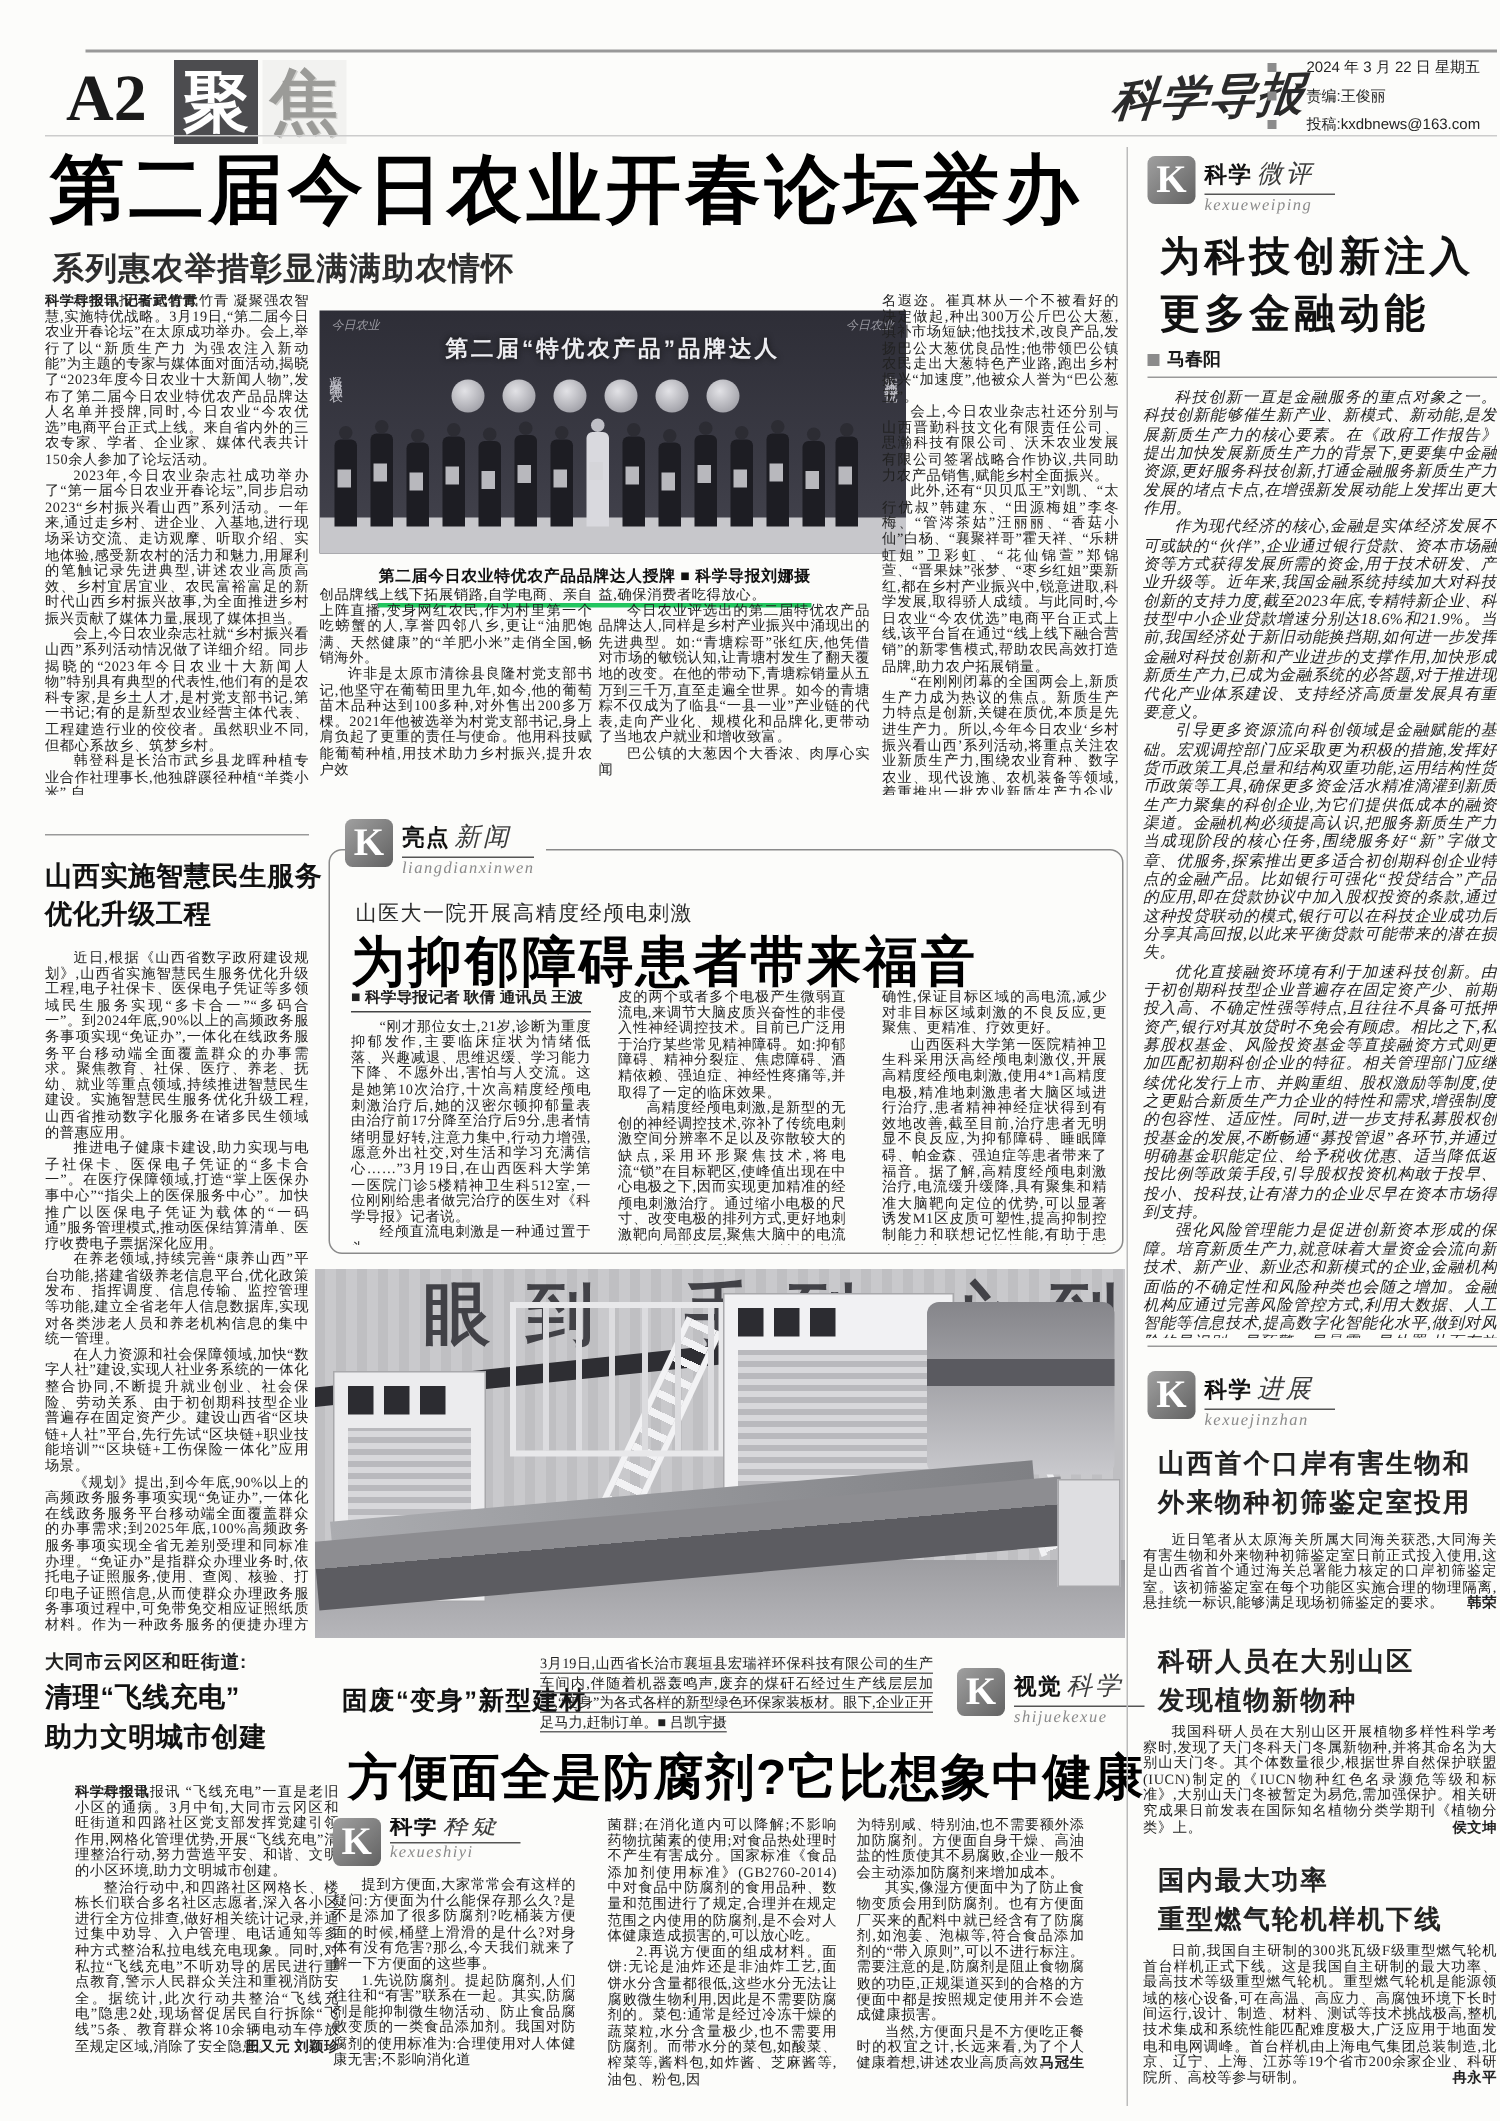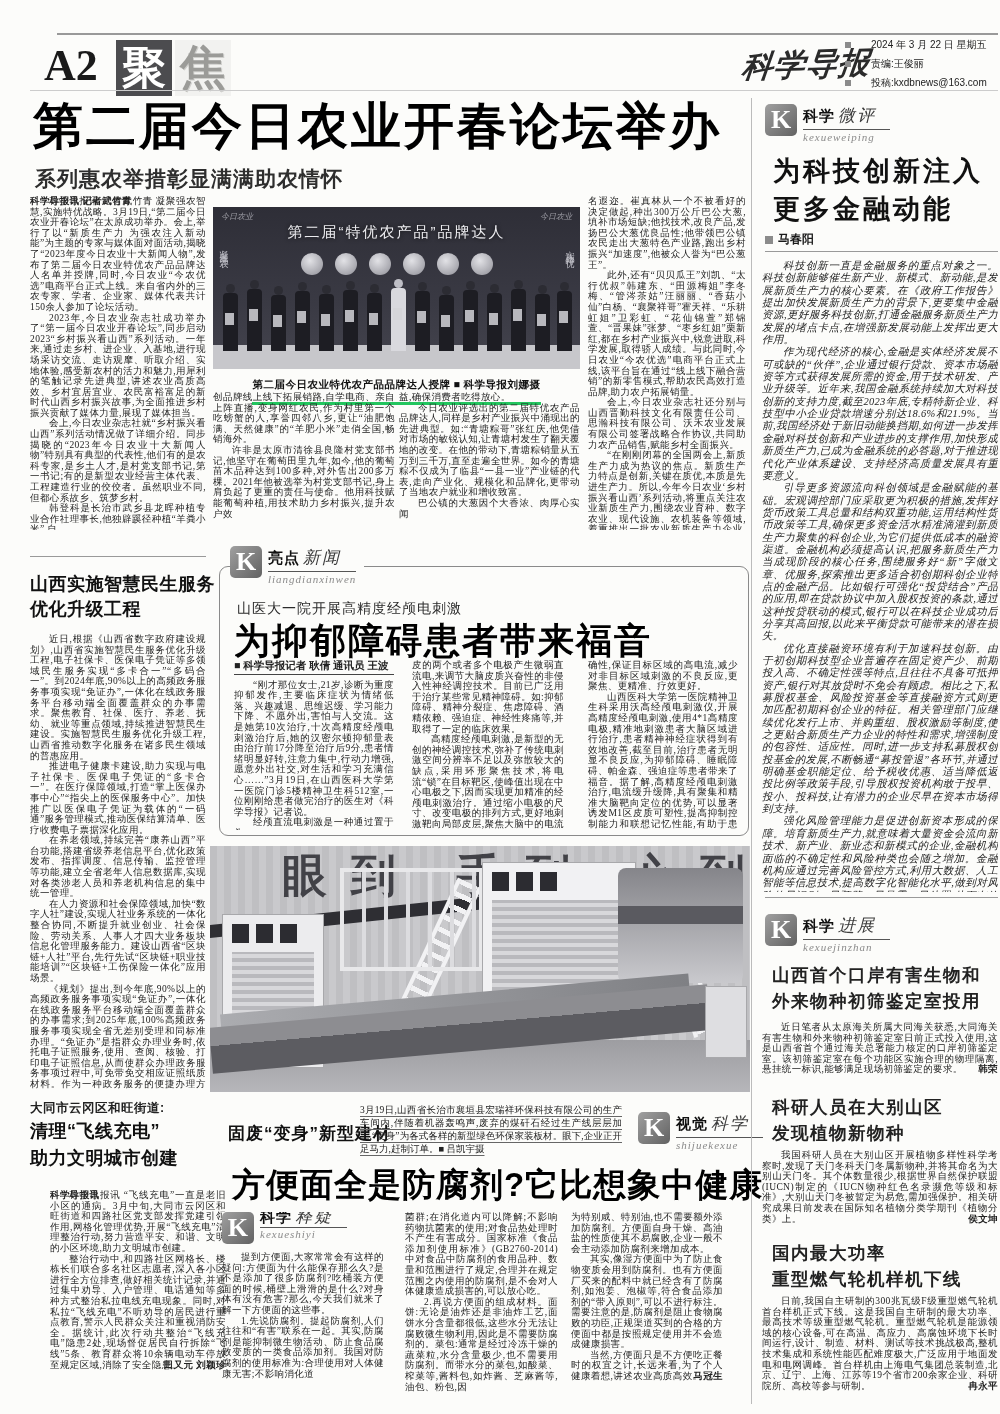--- a/index.html
+++ b/index.html
@@ -55,21 +55,21 @@
           margin-bottom:5px;text-indent:0;letter-spacing:0;}
   .photocap{font-size:10.5px;font-weight:bold;letter-spacing:0.5px;color:#111;
             border-bottom:3px solid #22c55e;padding-bottom:12px;}
   .rule{background:#999;}
   
   .hbox{border:1px solid #8a8a8a;border-radius:9px;}
   
   .stage{background:linear-gradient(180deg,#2e2e37 0%,#3a3a44 60%,#44444e 100%);overflow:hidden;}
   .stage .floor{position:absolute;left:0;bottom:0;width:100%;height:24px;background:#c7c7cb;}
   .stage .banner{position:absolute;top:16px;left:0;width:100%;text-align:center;font-size:15px;
-                 font-weight:normal;color:#ececf0;letter-spacing:2px;font-family:"Liberation Sans",sans-serif;
+                 font-weight:bold;color:#ececf0;letter-spacing:2px;font-family:"Liberation Sans",sans-serif;
                  text-shadow:0 0 4px #111;}
   .stage .corner{position:absolute;top:4px;font-size:8px;color:#9a9aa2;font-style:italic;}
   .stage .vbanner{position:absolute;top:36px;writing-mode:vertical-rl;font-size:9px;color:#c0c0c8;
                   letter-spacing:3px;font-family:"Liberation Sans",sans-serif;}
   .stage .medal{position:absolute;top:46px;width:22px;height:22px;border-radius:50%;
                 background:radial-gradient(circle at 40% 35%,#e2e2e6,#8e8e96);}
   .person{position:absolute;bottom:18px;width:15px;background:#1d1d23;border-radius:4px 4px 0 0;}
   .person::before{content:"";position:absolute;top:-9px;left:3px;width:9px;height:9px;border-radius:50%;
                   background:#2c2c33;}
   .person::after{content:"";position:absolute;top:20px;left:2px;width:9px;height:12px;background:#d3d3d8;opacity:.85;}
@@ -136,21 +136,21 @@
 <div class="abs subhead hei" style="left:35px;top:165px;">系列惠农举措彰显满满助农情怀</div>
 
 <div class="abs bt overflowh" style="left:30px;top:196px;width:176px;height:334px;">
   <p class="noind"><span class="lead">科学导报讯 记者武竹青</span></p>
   <p style="margin-top:-10.6px;">科学导报讯 记者武竹青 凝聚强农智慧,实施特优战略。3月19日,“第二届今日农业开春论坛”在太原成功举办。会上,举行了以“新质生产力 为强农注入新动能”为主题的专家与媒体面对面活动,揭晓了“2023年度今日农业十大新闻人物”,发布了第二届今日农业特优农产品品牌达人名单并授牌,同时,今日农业“今农优选”电商平台正式上线。来自省内外的三农专家、学者、企业家、媒体代表共计150余人参加了论坛活动。</p>
   <p>2023年,今日农业杂志社成功举办了“第一届今日农业开春论坛”,同步启动2023“乡村振兴看山西”系列活动。一年来,通过走乡村、进企业、入基地,进行现场采访交流、走访观摩、听取介绍、实地体验,感受新农村的活力和魅力,用犀利的笔触记录先进典型,讲述农业高质高效、乡村宜居宜业、农民富裕富足的新时代山西乡村振兴故事,为全面推进乡村振兴贡献了媒体力量,展现了媒体担当。</p>
   <p>会上,今日农业杂志社就“乡村振兴看山西”系列活动情况做了详细介绍。同步揭晓的“2023年今日农业十大新闻人物”特别具有典型的代表性,他们有的是农科专家,是乡土人才,是村党支部书记,第一书记;有的是新型农业经营主体代表、工程建造行业的佼佼者。虽然职业不同,但都心系故乡、筑梦乡村。</p>
   <p>韩登科是长治市武乡县龙晖种植专业合作社理事长,他独辟蹊径种植“羊粪小米”,自</p>
 </div>
 
-<div class="abs stage" style="left:213px;top:207px;width:367px;height:162px;">
+<div class="abs stage" style="left:213px;top:207px;width:367px;height:162px;padding-left:24px;">
   <span class="corner" style="left:8px;">今日农业</span>
   <span class="corner" style="right:8px;">今日农业</span>
   <div class="banner">第二届“特优农产品”品牌达人</div>
   <span class="vbanner" style="left:4px;">凝聚强农</span>
   <span class="vbanner" style="right:4px;">实施特优</span>
   <span class="medal" style="left:88px;"></span>
   <span class="medal" style="left:122px;"></span>
   <span class="medal" style="left:156px;"></span>
   <span class="medal" style="left:190px;"></span>
   <span class="medal" style="left:224px;"></span>
@@ -180,35 +180,35 @@
   <p class="noind">创品牌线上线下拓展销路,自学电商、亲自上阵直播,变身网红农民,作为村里第一个吃螃蟹的人,享誉四邻八乡,更让“油肥饱满、天然健康”的“羊肥小米”走俏全国,畅销海外。</p>
   <p>许非是太原市清徐县良隆村党支部书记,他坚守在葡萄田里九年,如今,他的葡萄苗木品种达到100多种,对外售出200多万棵。2021年他被选举为村党支部书记,身上肩负起了更重的责任与使命。他用科技赋能葡萄种植,用技术助力乡村振兴,提升农户效</p>
 </div>
 <div class="abs bt overflowh" style="left:399px;top:392px;width:181px;height:136px;">
   <p class="noind">益,确保消费者吃得放心。</p>
   <p>今日农业评选出的第二届特优农产品品牌达人,同样是乡村产业振兴中涌现出的先进典型。如:“青塘粽哥”张红庆,他凭借对市场的敏锐认知,让青塘村发生了翻天覆地的改变。在他的带动下,青塘粽销量从五万到三千万,直至走遍全世界。如今的青塘粽不仅成为了临县“一县一业”产业链的代表,走向产业化、规模化和品牌化,更带动了当地农户就业和增收致富。</p>
   <p>巴公镇的大葱因个大香浓、肉厚心实闻</p>
 </div>
 <div class="abs bt overflowh" style="left:588px;top:196px;width:158px;height:334px;">
   <p class="noind">名遐迩。崔真林从一个不被看好的决定做起,种出300万公斤巴公大葱,填补市场短缺;他找技术,改良产品,发扬巴公大葱优良品性;他带领巴公镇农民走出大葱特色产业路,跑出乡村振兴“加速度”,他被众人誉为“巴公葱王”。</p>
+  <p>会上,今日农业杂志社还分别与山西晋勤科技文化有限责任公司、思瀚科技有限公司、沃禾农业发展有限公司签署战略合作协议,共同助力农产品销售,赋能乡村全面振兴。</p>
   <p>此外,还有“贝贝瓜王”刘凯、“太行优叔”韩建东、“田源梅姐”李冬梅、“管涔茶姑”汪丽丽、“香菇小仙”白杨、“襄聚祥哥”霍天祥、“乐耕虹姐”卫彩虹、“花仙锦萱”郑锦萱、“晋果妹”张梦、“枣乡红姐”栗新红,都在乡村产业振兴中,锐意进取,科学发展,取得骄人成绩。与此同时,今日农业“今农优选”电商平台正式上线,该平台旨在通过“线上线下融合营销”的新零售模式,帮助农民高效打造品牌,助力农户拓展销量。</p>
-  <p>会上,今日农业杂志社还分别与山西晋勤科技文化有限责任公司、思瀚科技有限公司、沃禾农业发展有限公司签署战略合作协议,共同助力农产品销售,赋能乡村全面振兴。</p>
   <p>“在刚刚闭幕的全国两会上,新质生产力成为热议的焦点。新质生产力特点是创新,关键在质优,本质是先进生产力。所以,今年今日农业‘乡村振兴看山西’系列活动,将重点关注农业新质生产力,围绕农业育种、数字农业、现代设施、农机装备等领域,着重推出一批农业新质生产力企业,为山西强农注入新动能。”今日农业杂志社总编辑郝建玲说。</p>
 </div>
 
 <div class="abs rule" style="left:30px;top:556px;width:176px;height:1px;"></div>
 <div class="abs secthead hei" style="left:30px;top:572px;">
   <div>山西实施智慧民生服务</div>
   <div>优化升级工程</div>
 </div>
 <div class="abs bt overflowh" style="left:30px;top:634px;width:176px;height:455px;">
   <p>近日,根据《山西省数字政府建设规划》,山西省实施智慧民生服务优化升级工程,电子社保卡、医保电子凭证等多领域民生服务实现“多卡合一”“多码合一”。到2024年底,90%以上的高频政务服务事项实现“免证办”,一体化在线政务服务平台移动端全面覆盖群众的办事需求。聚焦教育、社保、医疗、养老、抚幼、就业等重点领域,持续推进智慧民生建设。实施智慧民生服务优化升级工程,山西省推动数字化服务在诸多民生领域的普惠应用。</p>
   <p>推进电子健康卡建设,助力实现与电子社保卡、医保电子凭证的“多卡合一”。在医疗保障领域,打造“掌上医保办事中心”“指尖上的医保服务中心”。加快推广以医保电子凭证为载体的“一码通”服务管理模式,推动医保结算清单、医疗收费电子票据深化应用。</p>
   <p>在养老领域,持续完善“康养山西”平台功能,搭建省级养老信息平台,优化政策发布、指挥调度、信息传输、监控管理等功能,建立全省老年人信息数据库,实现对各类涉老人员和养老机构信息的集中统一管理。</p>
-  <p>在人力资源和社会保障领域,加快“数字人社”建设,实现人社业务系统的一体化整合协同,不断提升就业创业、社会保险、劳动关系、人事人才四大业务板块信息化管理服务能力。建设山西省“区块链+人社”平台,先行先试“区块链+职业技能培训”“区块链+工伤保险一体化”应用场景。</p>
+  <p>在人力资源和社会保障领域,加快“数字人社”建设,实现人社业务系统的一体化整合协同,不断提升就业创业、社会保险、劳动关系、由于初创期科技型企业普遍存在固定资产少。建设山西省“区块链+人社”平台,先行先试“区块链+职业技能培训”“区块链+工伤保险一体化”应用场景。</p>
   <p>《规划》提出,到今年底,90%以上的高频政务服务事项实现“免证办”,一体化在线政务服务平台移动端全面覆盖群众的办事需求;到2025年底,100%高频政务服务事项实现全省无差别受理和同标准办理。“免证办”是指群众办理业务时,依托电子证照服务,使用、查阅、核验、打印电子证照信息,从而使群众办理政务服务事项过程中,可免带免交相应证照纸质材料。作为一种政务服务的便捷办理方式,该方式通过电子证照的调用、实现材料互认,减少纸质材料提交。</p>
 
 </div>
 
 <div class="abs flykick hei" style="left:30px;top:1100px;">大同市云冈区和旺街道:</div>
 <div class="abs secthead hei" style="left:30px;top:1118px;line-height:27px;">
   <div>清理“飞线充电”</div>
   <div>助力文明城市创建</div>
 </div>
 <div class="abs bt overflowh" style="left:30px;top:1190px;width:176px;height:212px;margin-left:20px;">

